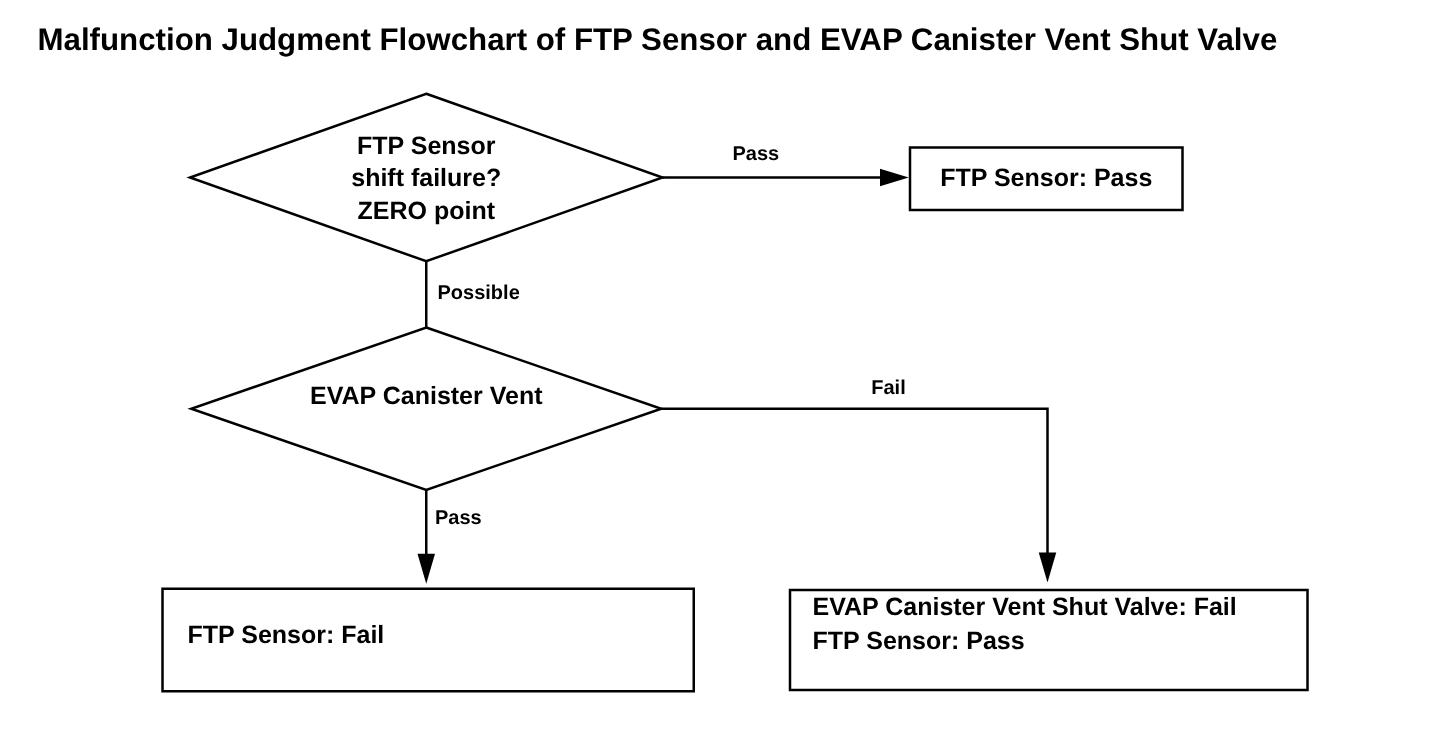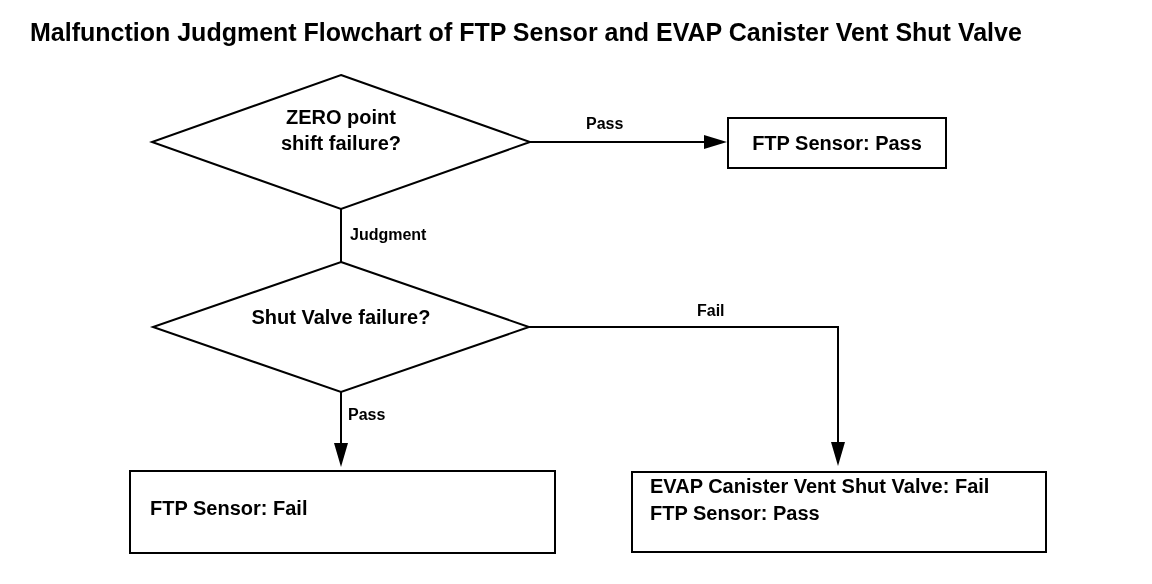--- a/index.html
+++ b/index.html
@@ -97,42 +97,43 @@
     <line class="connector" x1="341" y1="209" x2="341" y2="262"></line>
 
     <polyline class="connector" points="529,327 838,327 838,443"></polyline>
     <polygon class="arrowhead" points="831,442 845,442 838,466"></polygon>
 
     <line class="connector" x1="341" y1="392" x2="341" y2="444"></line>
     <polygon class="arrowhead" points="334,443 348,443 341,467"></polygon>
   </svg>
 
   <div class="node-text center-text" style="left:191px; top:104px; width:300px;">
+    <div>FTP Sensor</div>
+    <div>shift failure?</div>
     <div>ZERO point</div>
-    <div>shift failure?</div>
   </div>
 
   <div class="node-text center-text" style="left:191px; top:304px; width:300px; line-height:27px;">
-    <div>Shut Valve failure?</div>
+    <div>EVAP Canister Vent</div>
   </div>
 
   <div class="node-text flex-center" style="left:728px; top:118px; width:218px; height:50px;">
     <div>FTP Sensor: Pass</div>
   </div>
 
   <div class="node-text flex-col-center" style="left:150px; top:471px; height:74px;">
     <div>FTP Sensor: Fail</div>
   </div>
 
   <div class="node-text flex-col-center" style="left:650px; top:472px; height:56px;">
     <div>EVAP Canister Vent Shut Valve: Fail</div>
     <div>FTP Sensor: Pass</div>
   </div>
 
   <div class="edge-label" style="left:586px; top:115px;">Pass</div>
 
-  <div class="edge-label" style="left:350px; top:226px;">Judgment</div>
+  <div class="edge-label" style="left:350px; top:226px;">Possible</div>
 
   <div class="edge-label" style="left:662px; top:302px;margin-left:35px;">Fail</div>
 
   <div class="edge-label" style="left:348px; top:406px;">Pass</div>
 
 </div>
 
 </body></html>

